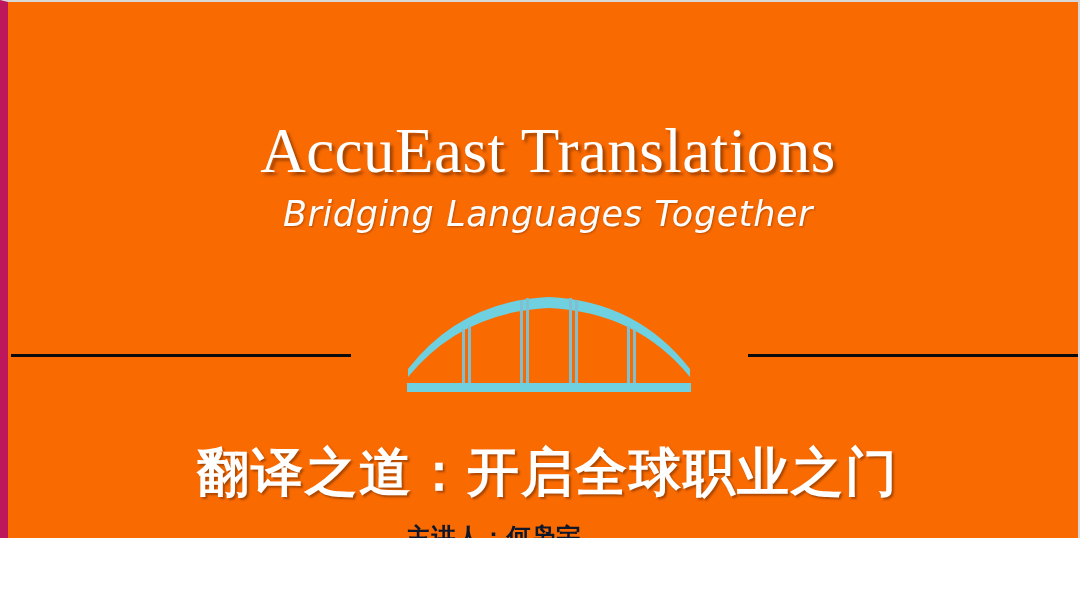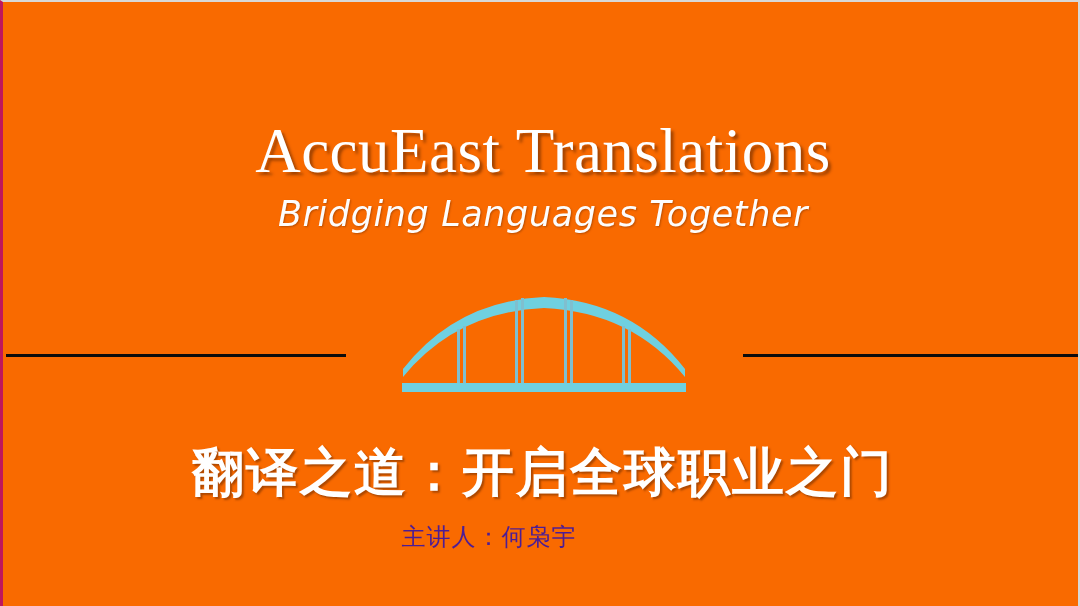--- a/index.html
+++ b/index.html
@@ -4,26 +4,26 @@
 <title>AccuEast Translations</title>
 <style>
   html, body {
     margin: 0;
     padding: 0;
     background: #ffffff;
   }
   #slide {
     position: relative;
     width: 1080px;
-    height: 606px;
+    height: 538px;
     background: #F96A00;
     overflow: hidden;
     box-sizing: border-box;
     border-top: 2px solid #d8d8d8;
-    border-left: 3px solid #be185d;
+    border-left: 8px solid #be185d;
     border-right: 2px solid #d8d8d8;
     font-family: "Liberation Sans", sans-serif;
     padding-left: 40px;
     -webkit-font-smoothing: antialiased;
   }
 
   
   #en-title {
     position: absolute;
     left: 0;
@@ -103,22 +103,23 @@
     display: flex;
     justify-content: center;
     align-items: center;
     white-space: nowrap;
   }
   #byline .speaker,
   #byline .date {
     font-family: "DejaVu Sans", "Liberation Sans", sans-serif;
     font-size: 24px;
     line-height: 34px;
-    color: #4c1d95;
+    color: #0f172a;
     letter-spacing: 1px;
+    font-weight: bold;
   }
   #byline .speaker { margin-right: 108px; }
 </style>
 </head>
 <body>
 
 <div id="slide">
 
   <div id="en-title">AccuEast Translations</div>
 

